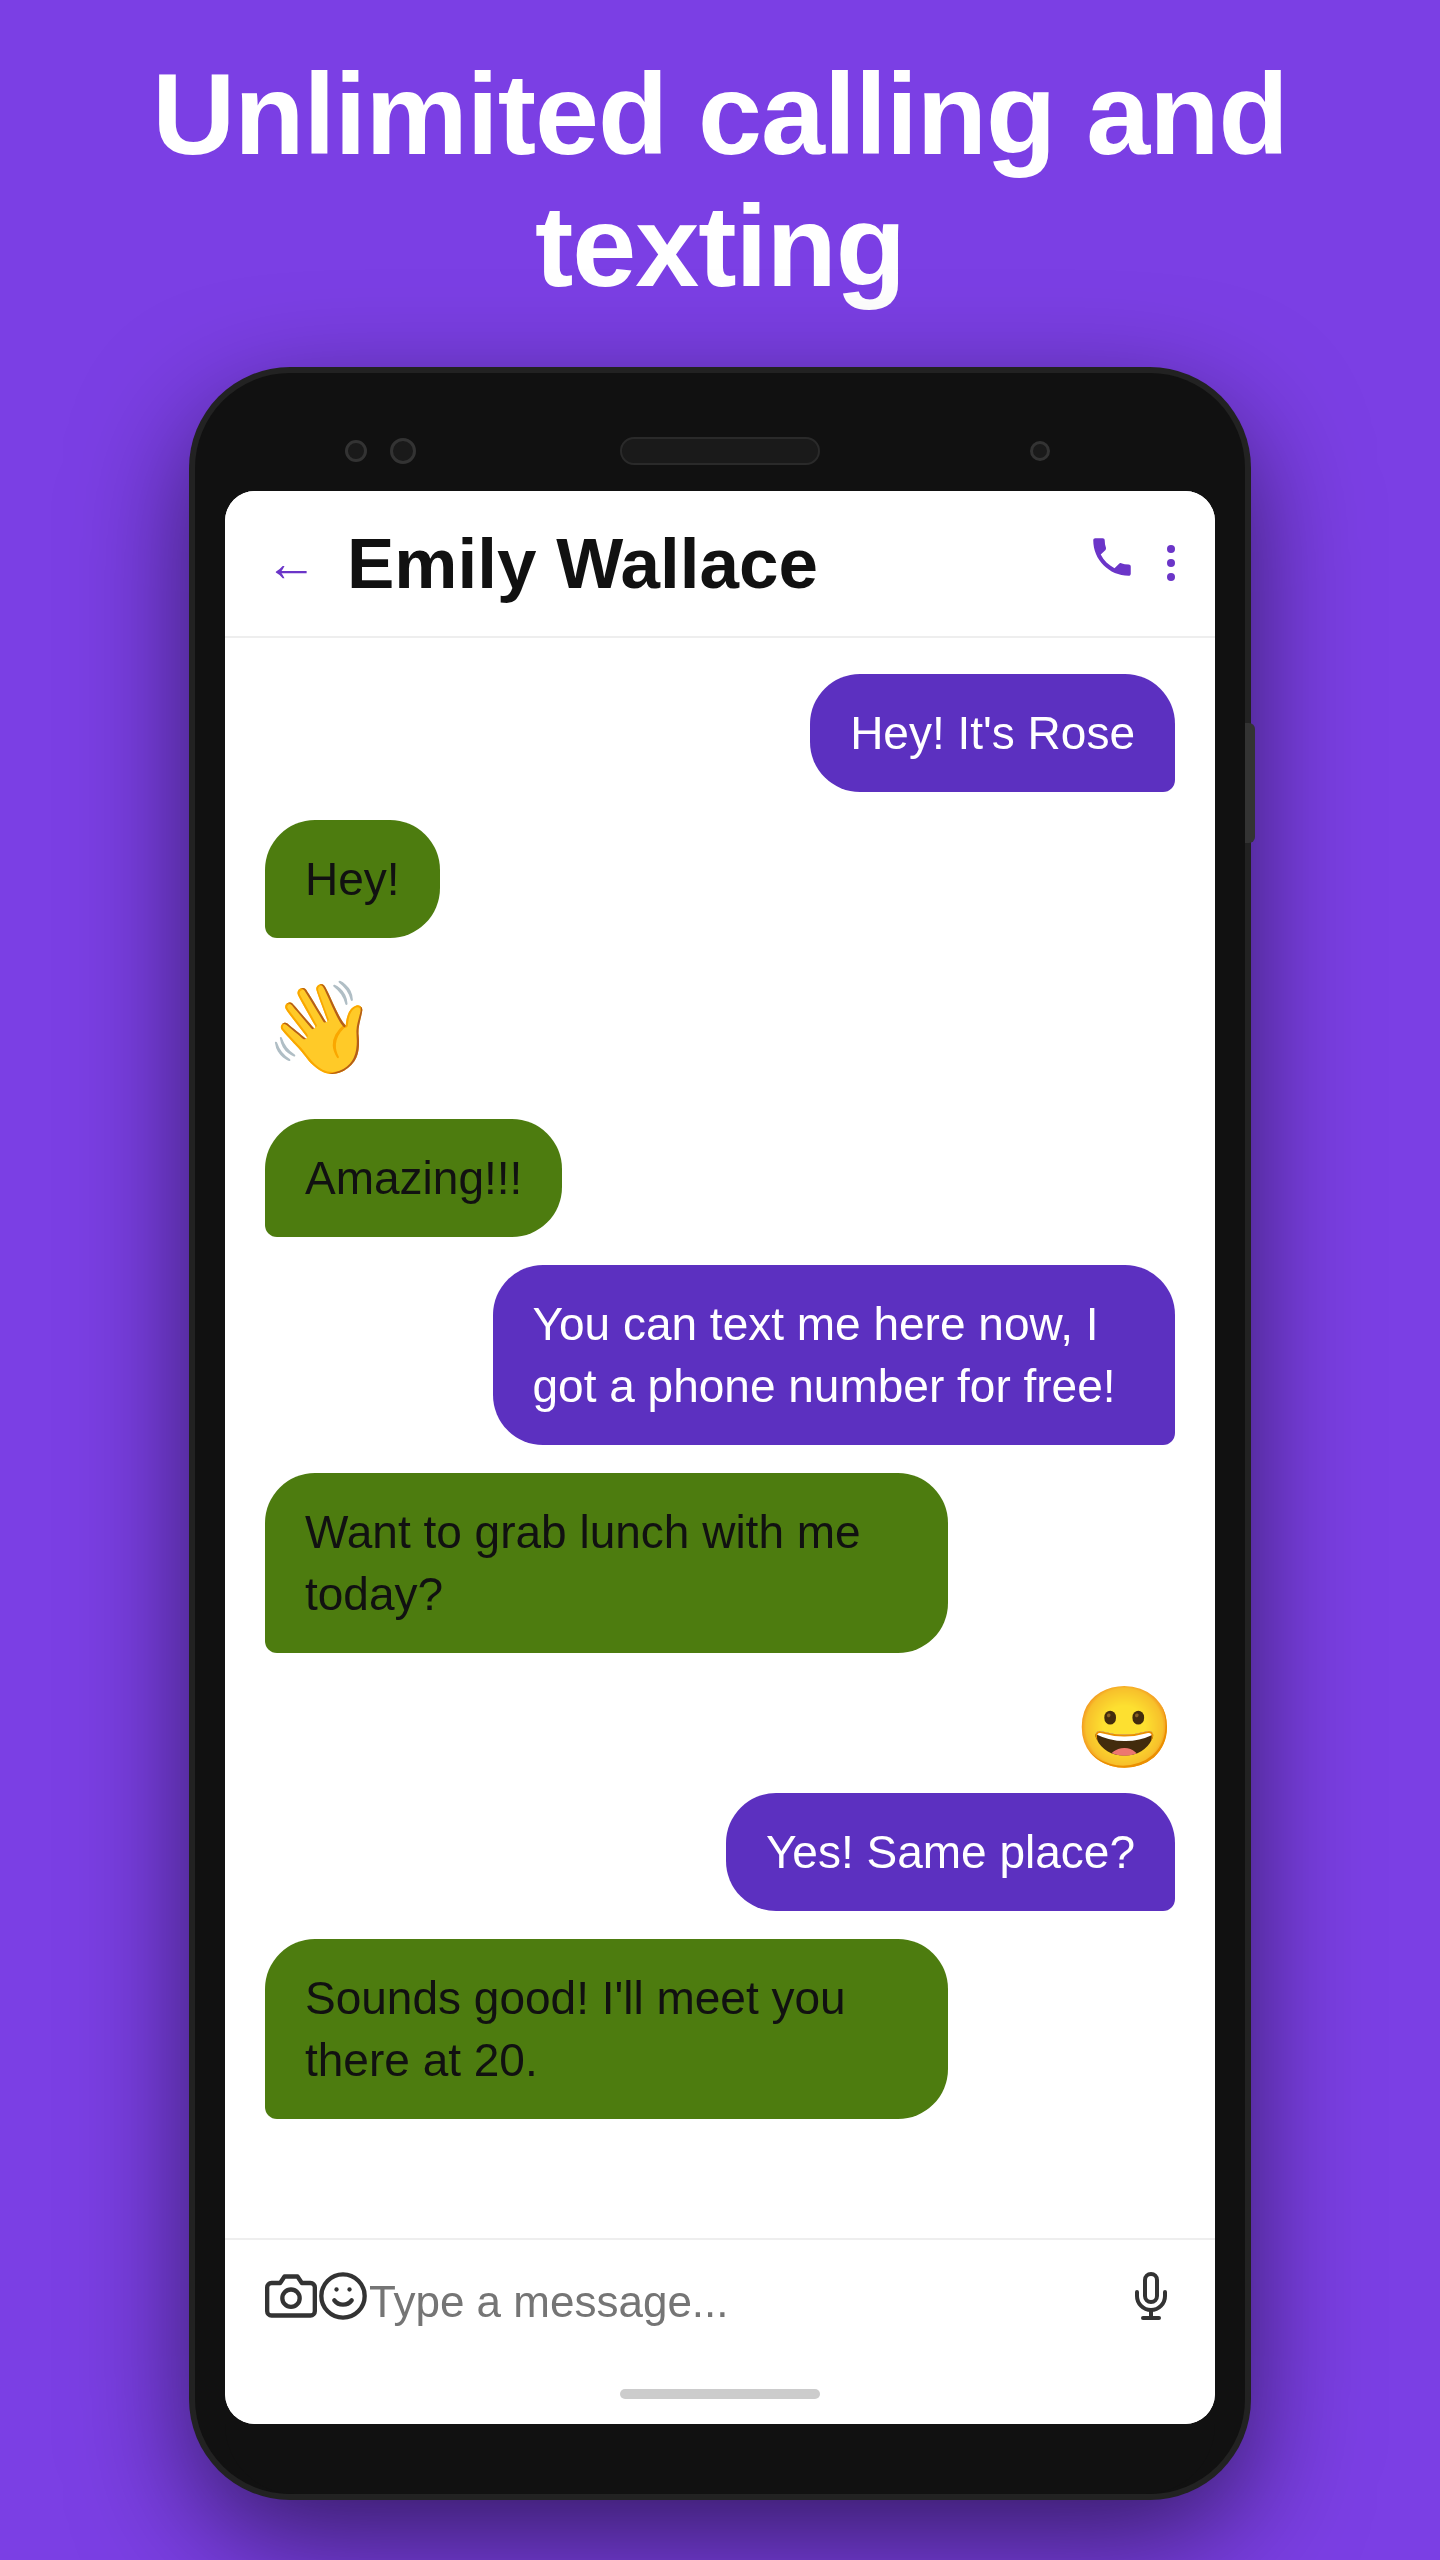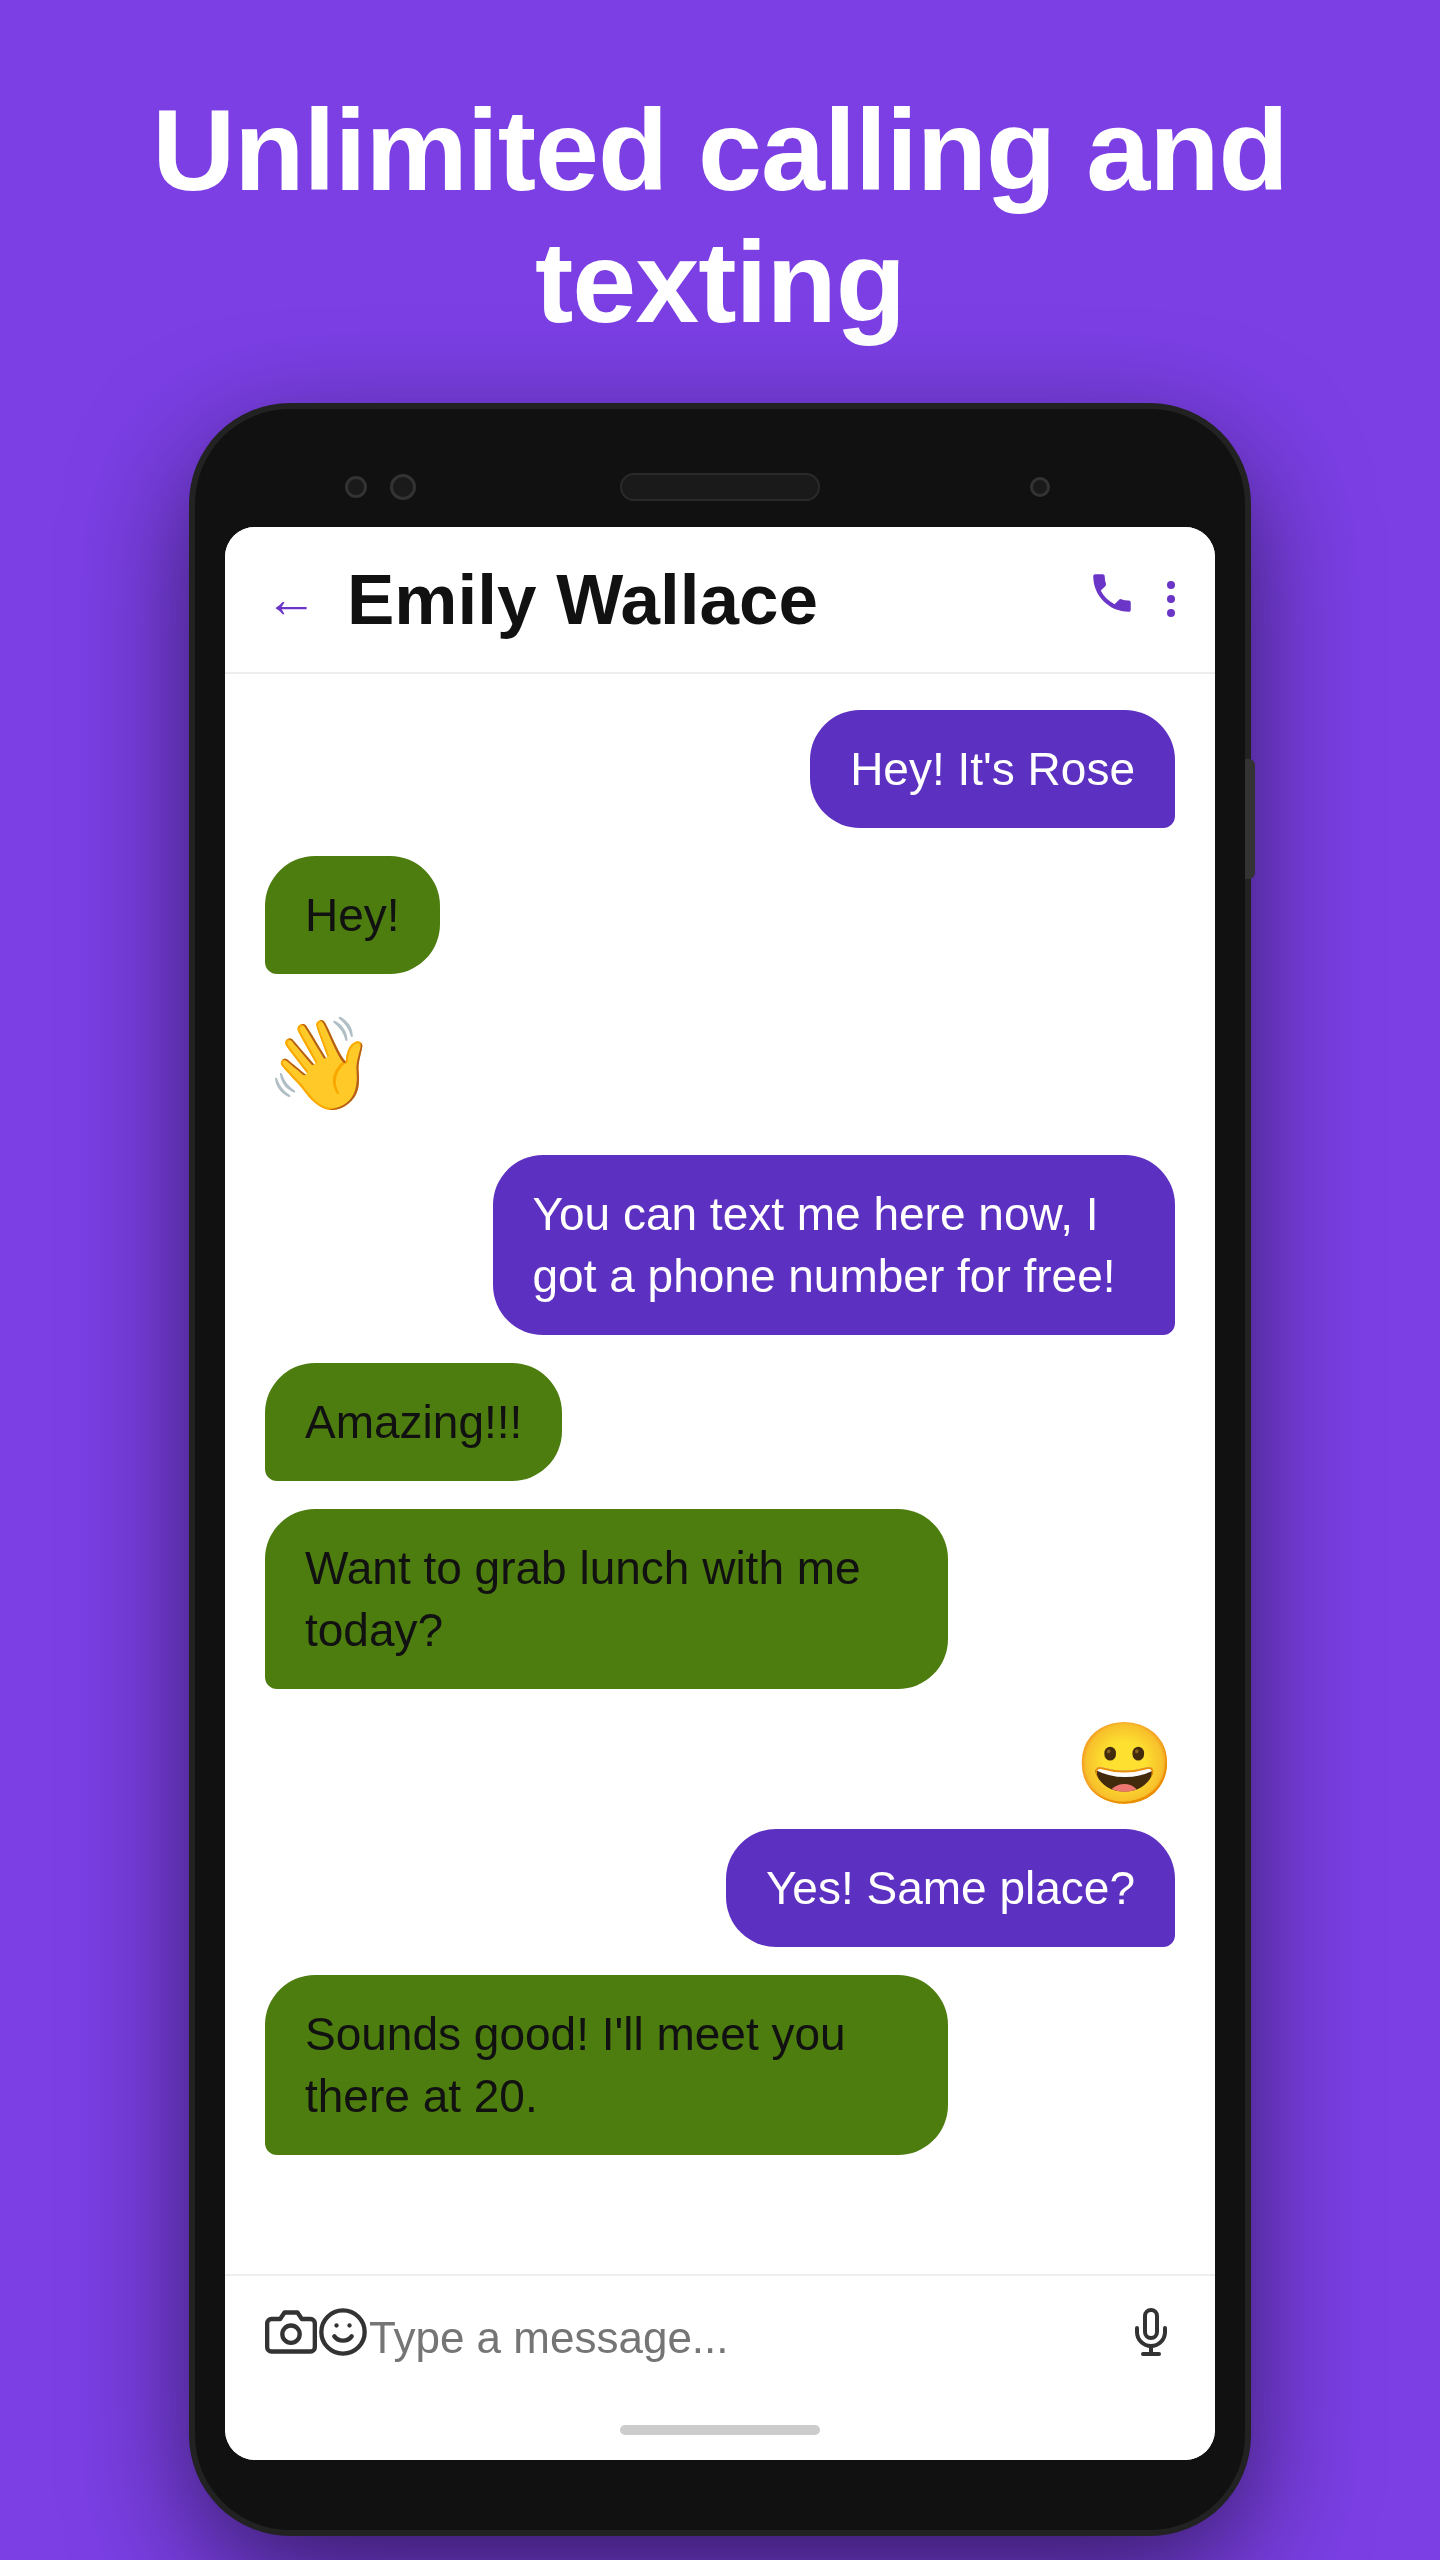--- a/index.html
+++ b/index.html
@@ -14,21 +14,21 @@
       font-family: 'Arial', sans-serif;
       overflow: hidden;
     }
 
     .headline {
       color: #fff;
       font-size: 115px;
       font-weight: 900;
       text-align: center;
       line-height: 1.15;
-      margin-top: 84px;
+      margin-top: 48px;
       padding: 0 104px;
       letter-spacing: -1px;
     }
 
     .phone-wrapper {
       position: relative;
       margin-top: 60px;
       width: 1100px;
       display: flex;
       justify-content: center;
@@ -293,26 +293,26 @@
         </div>
 
         <div class="msg-row received">
           <div class="bubble received">Hey!</div>
         </div>
 
         <div class="msg-row received">
           <div class="emoji-msg">👋</div>
         </div>
 
+        <div class="msg-row received">
+          <div class="bubble received">Amazing!!!</div>
+        </div>
+
         <div class="msg-row sent">
           <div class="bubble sent">You can text me here now, I got a phone number for free!</div>
-        </div>
-
-        <div class="msg-row received">
-          <div class="bubble received">Amazing!!!</div>
         </div>
 
         <div class="msg-row received">
           <div class="bubble received">Want to grab lunch with me today?</div>
         </div>
 
         <div class="msg-row sent">
           <div class="reaction-emoji">😀</div>
         </div>
 

